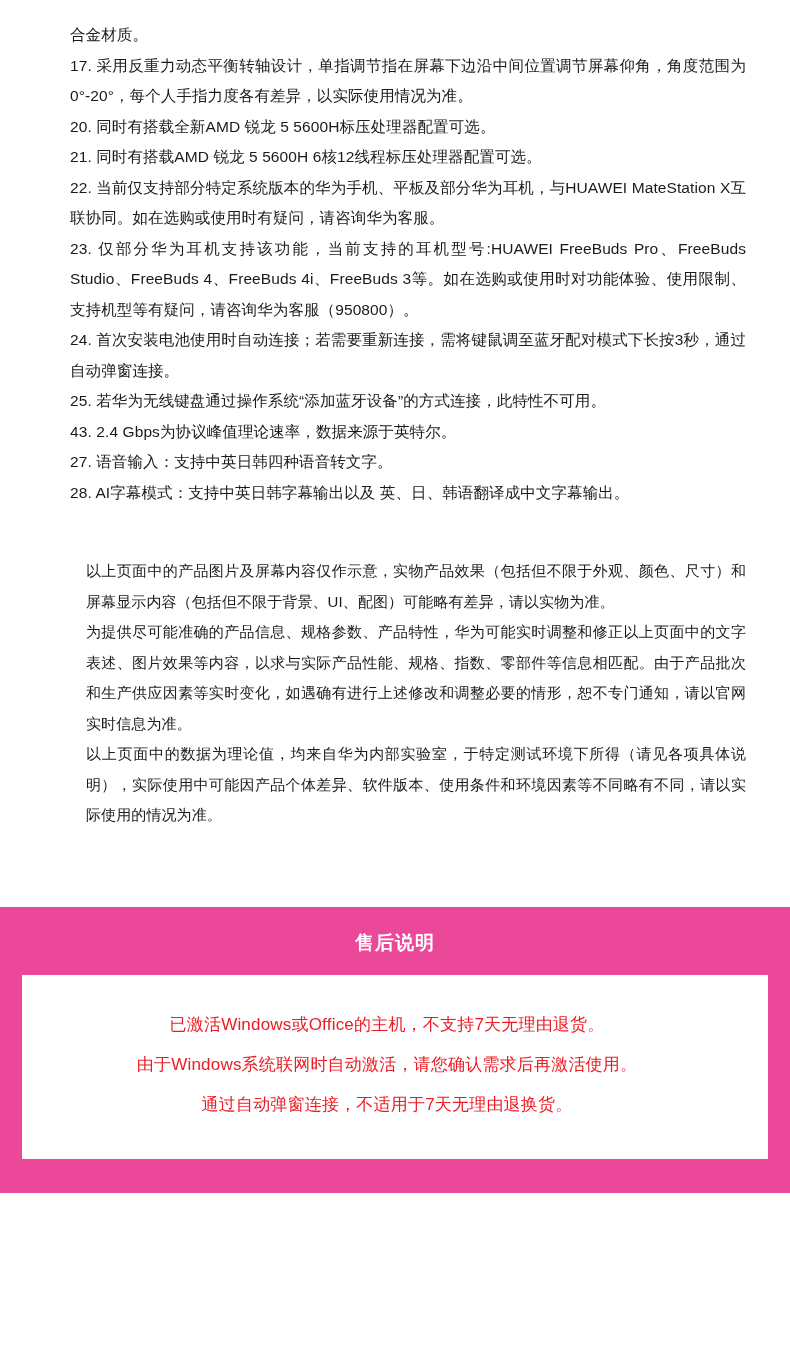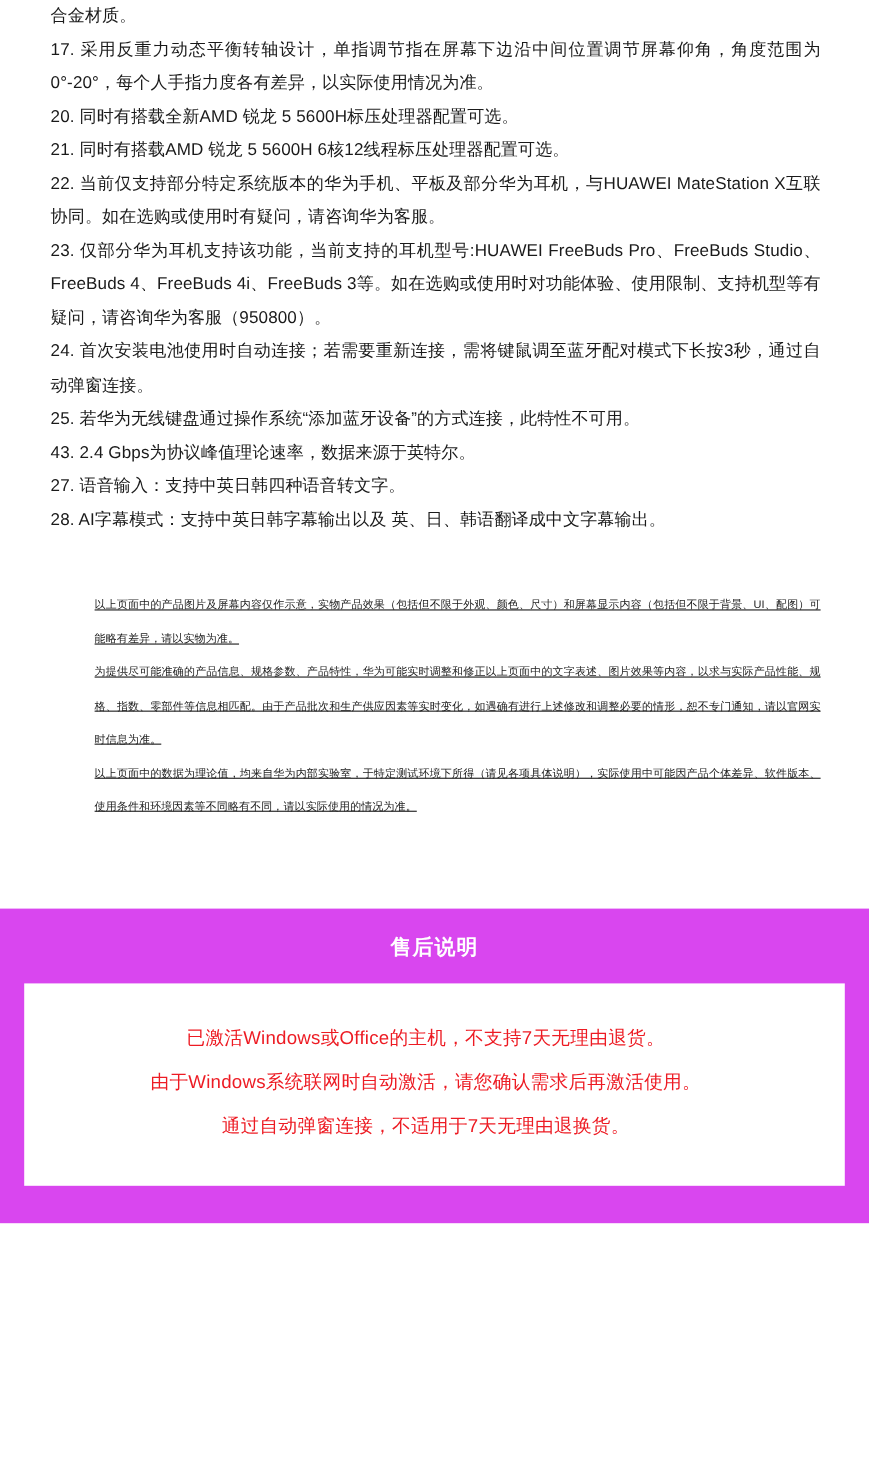--- a/index.html
+++ b/index.html
@@ -10,47 +10,47 @@
   body {
     width: 790px;
     font-family: "Liberation Sans", "DejaVu Sans", sans-serif;
     color: #222222;
   }
   .page {
     width: 790px;
     box-sizing: border-box;
   }
   .notes {
-    padding: 0 44px 0 46px;
+    padding: 0 44px 0 70px;
     box-sizing: border-box;
+    margin-top: 20px;
   }
   .note-line {
     font-size: 15.5px;
     line-height: 30.5px;
     color: #1a1a1a;
     letter-spacing: 0.1px;
     text-align: justify;
   }
   .spacer-md { height: 48px; }
   .disclaimer {
     padding: 0 44px 0 86px;
     box-sizing: border-box;
   }
   .disclaimer-para {
-    font-size: 10px;
+    font-size: 15px;
     line-height: 30.5px;
     color: #1a1a1a;
     text-align: justify;
     letter-spacing: 0.1px;
-    text-decoration: underline;
   }
   .after-sales {
     margin-top: 76px;
     width: 790px;
-    background: #d946ef;
+    background: #ec4899;
     padding: 18px 0 34px 0;
     box-sizing: border-box;
   }
   .after-sales-title {
     color: #ffffff;
     font-size: 19px;
     font-weight: bold;
     text-align: center;
     line-height: 36px;
     letter-spacing: 1px;

